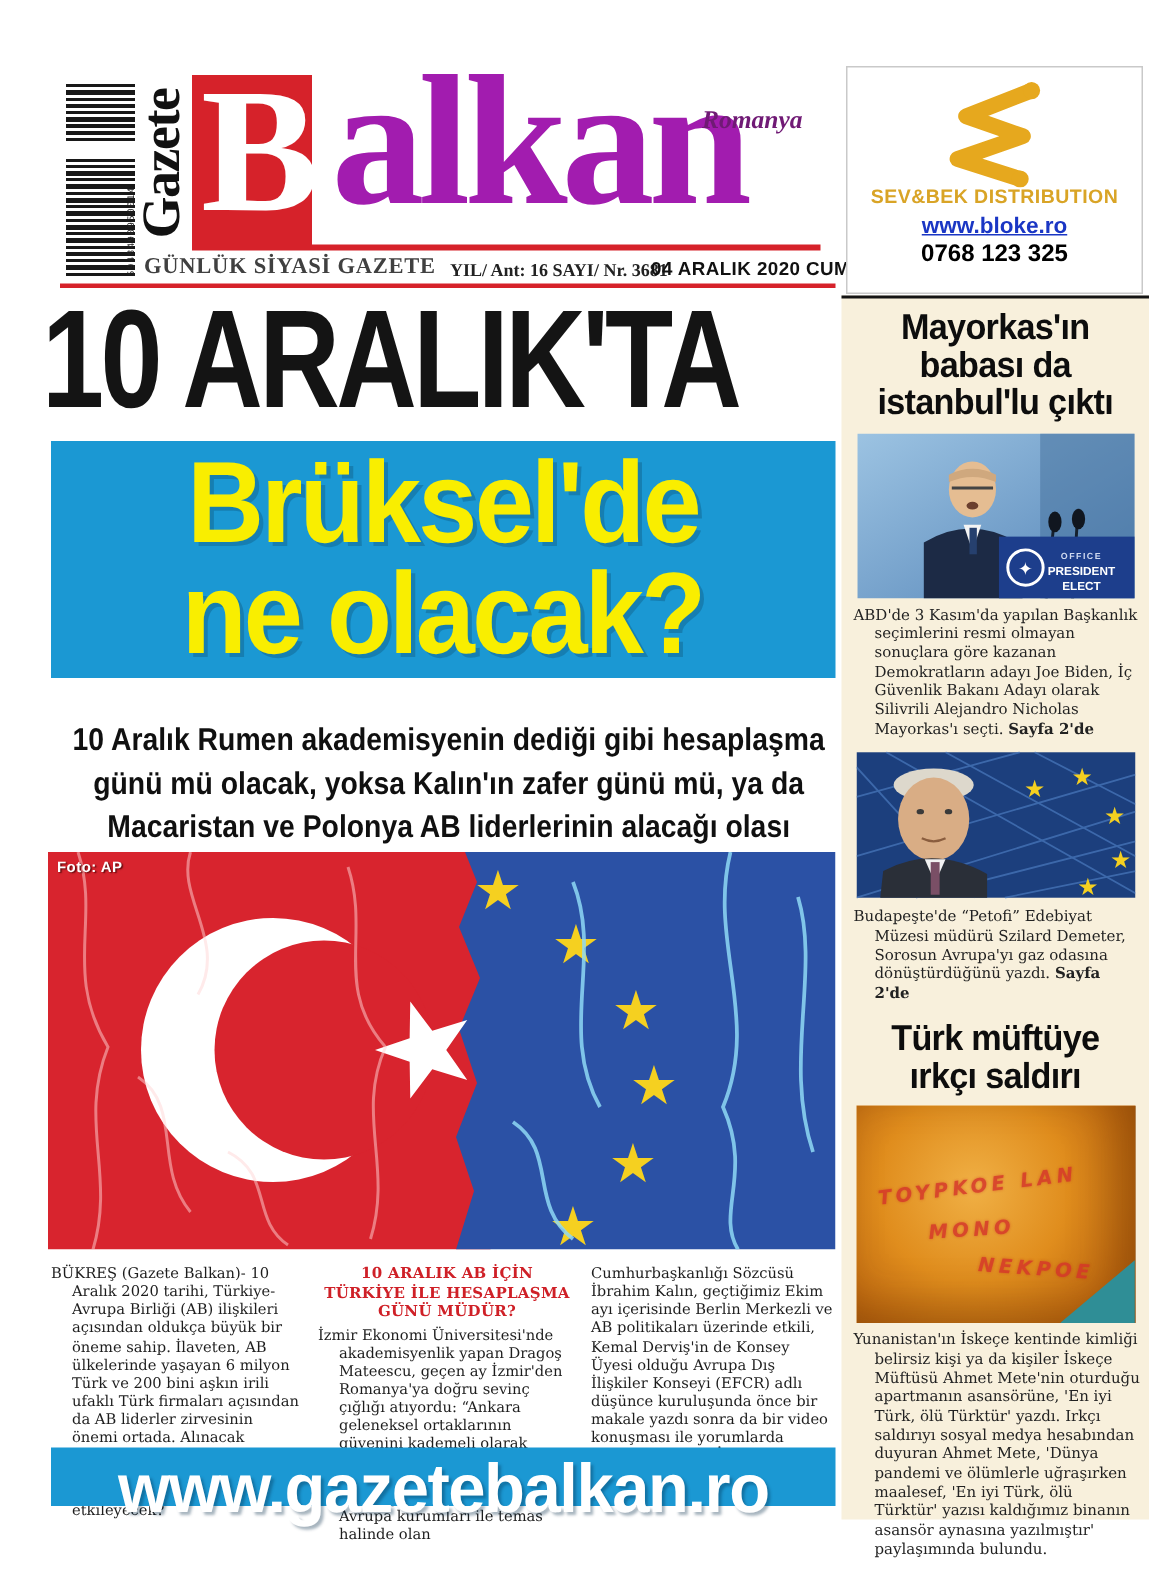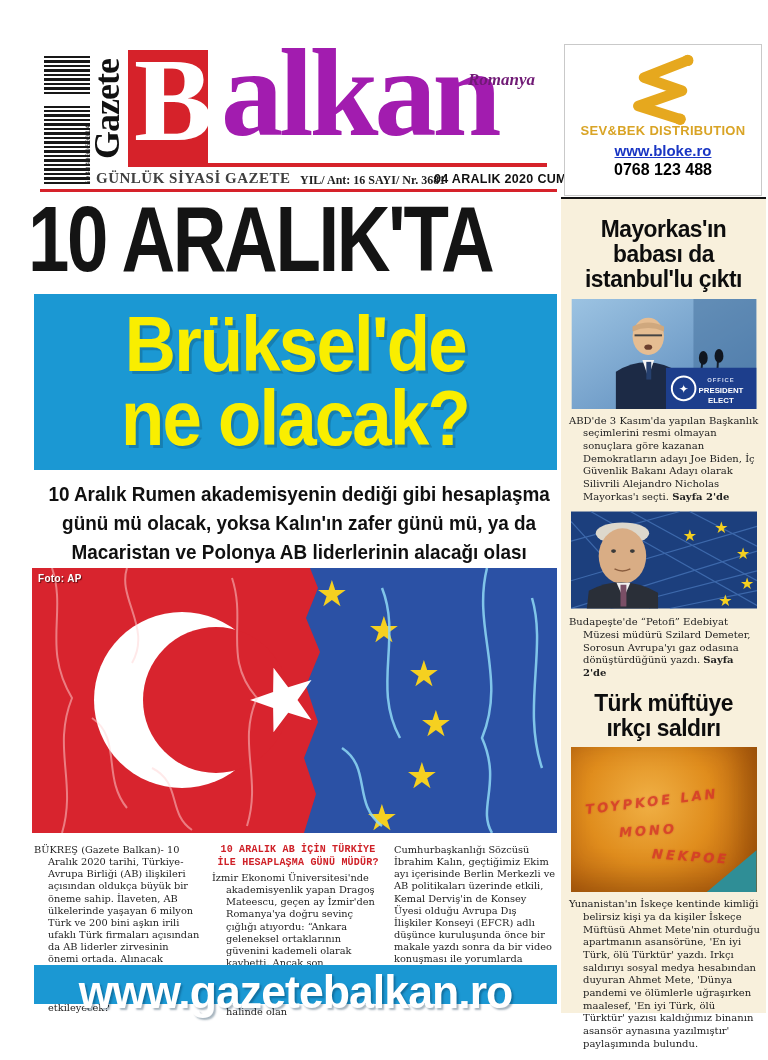--- a/index.html
+++ b/index.html
@@ -38,53 +38,53 @@
   .adbox{left:564px;top:44px;width:196px;height:150px;background:#fff;border:1px solid #c9c9c9;
      text-align:center;}
   .adbox svg{display:block;margin:4px auto 0;}
   .ad-name{color:#d9a426;font-weight:800;font-size:13px;letter-spacing:.3px;margin-top:-2px;}
   .ad-url{color:#1a36c4;font-weight:800;font-size:15px;text-decoration:underline;margin-top:4px;cursor:pointer;}
   .ad-phone{color:#000;font-weight:800;font-size:16px;margin-top:2px;}
 
   
   .kicker{left:28px;top:194px;font-size:93px;line-height:.98;font-weight:900;color:#141414;
      letter-spacing:-3px;white-space:nowrap;transform:scaleX(.80);transform-origin:left top;}
-  .bluebox{left:34px;top:294px;width:523px;height:176px;background:#1b98d3;
+  .bluebox{left:34px;top:294px;width:523px;height:158px;background:#1b98d3;
      display:flex;flex-direction:column;justify-content:center;align-items:center;}
   .bluebox .hl{font-size:77px;font-weight:800;line-height:.96;color:#f9ee00;letter-spacing:-2px;
      transform:scaleX(.92);text-shadow:3px 3px 0 rgba(10,60,90,.28);white-space:nowrap;}
   .standfirst{left:39px;top:480px;width:578px;transform:scaleX(.9);transform-origin:left top;
      text-align:center;font-weight:700;font-size:21px;line-height:1.38;color:#101010;}
 
   
   .mainphoto{left:32px;top:568px;width:525px;height:265px;}
   .photo-credit{left:38px;top:573px;font-size:10px;font-weight:800;color:#fff;
      text-shadow:1px 1px 1px rgba(60,0,0,.8);letter-spacing:.3px;}
 
   
   .cols{left:34px;top:844px;width:523px;height:118px;display:grid;
      grid-template-columns:168px 172px 163px;gap:10px;
      font-family:"DejaVu Serif",serif;font-size:9.8px;line-height:1.24;color:#1d1d1d;}
   .hang{padding-left:14px;text-indent:-14px;}
   .col-head{font-weight:700;color:#cf2027;text-align:center;font-size:10px;line-height:1.25;
-     margin-bottom:3px;letter-spacing:.2px;font-family:Liberation Mono, monospace;}
+     margin-bottom:3px;letter-spacing:.2px;}
   .byline{font-weight:700;}
 
   
   .banner{left:34px;top:965px;width:523px;height:39px;background:#1b98d3;
      display:flex;align-items:flex-start;justify-content:center;}
   .banner .site{color:#fff;font-weight:800;font-size:46px;letter-spacing:-1px;
      transform:scaleX(.97);text-shadow:2px 2px 2px rgba(0,40,70,.35);cursor:pointer;}
 
   
   .sidebar{left:561px;top:197px;width:205px;height:814px;background:#f8f0dc;
      border-top:2px solid #141414;}
   .sb-head{font-weight:800;font-size:24px;line-height:1.05;text-align:center;color:#0d0d0d;
      letter-spacing:-.5px;transform:scaleX(.95);}
-  .sb-head-wrap{margin:17px 2px 0;}
+  .sb-head-wrap{margin:7px 2px 0;}
   .sb-photo{width:186px;margin:7px auto 6px;display:block;}
   .sb-body{font-family:"DejaVu Serif",serif;font-size:10px;line-height:1.27;color:#222;
      margin:0 6px 0 8px;padding-left:14px;text-indent:-14px;}
   .pref{font-weight:700;}
   .graffiti-photo{position:relative;width:186px;height:145px;margin:7px auto 6px;
      background:radial-gradient(circle at 42% 38%,#f0b045 0%,#e08d1d 45%,#c06a10 78%,#a95a0c 100%);
      overflow:hidden;box-shadow:inset -14px -10px 30px rgba(90,40,0,.35);}
   .graffiti-photo span{position:absolute;font-family:"DejaVu Sans",sans-serif;font-style:italic;
      color:#d5342a;font-weight:600;letter-spacing:3px;opacity:.82;font-size:13px;
      text-shadow:0 0 2px rgba(195,40,30,.6);}
@@ -115,21 +115,21 @@
   <div class="abs redline2"></div>
 
   <div class="abs adbox">
     <svg width="96" height="76" viewBox="0 0 100 80">
       <path d="M76 12 L30 30 L70 44 L24 60 L68 74" stroke="#e6a81e" stroke-width="11" fill="none" stroke-linecap="round" stroke-linejoin="round"></path>
       <circle cx="76" cy="12" r="6" fill="#e6a81e"></circle>
       <circle cx="68" cy="74" r="6" fill="#e6a81e"></circle>
     </svg>
     <div class="ad-name">SEV&amp;BEK DISTRIBUTION</div>
     <div class="ad-url">www.bloke.ro</div>
-    <div class="ad-phone">0768 123 488</div>
+    <div class="ad-phone">0768 123 325</div>
   </div>
 
   <div class="abs kicker">10 ARALIK'TA</div>
   <div class="abs bluebox">
     <div class="hl">Brüksel'de</div>
     <div class="hl">ne olacak?</div>
   </div>
   <div class="abs standfirst">10 Aralık Rumen akademisyenin dediği gibi hesaplaşma günü mü olacak, yoksa Kalın'ın zafer günü mü, ya da Macaristan ve Polonya AB liderlerinin alacağı olası yaptırım kararını bloke mi edecek?</div>
 
   <svg class="abs mainphoto" viewBox="0 0 525 265">

